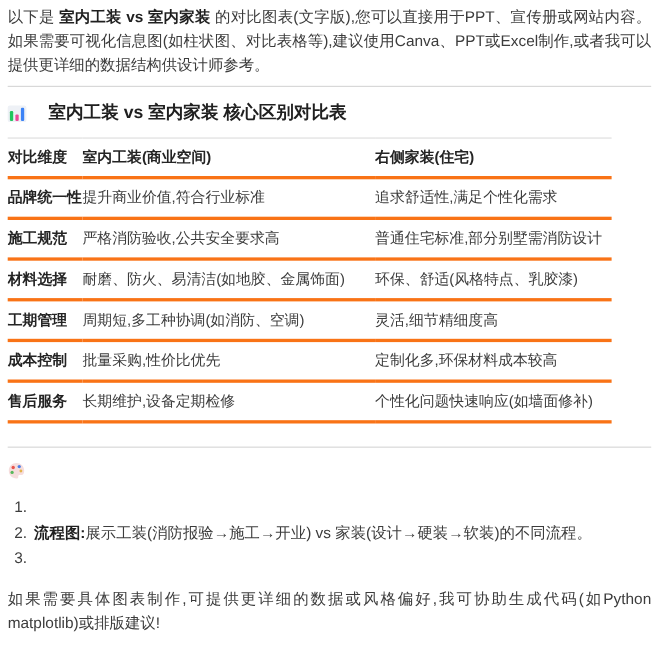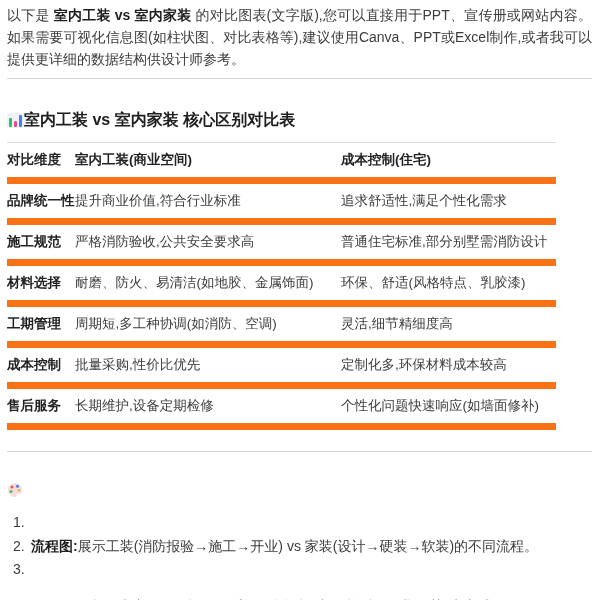--- a/index.html
+++ b/index.html
@@ -25,24 +25,24 @@
     border: none;
     border-top: 1px solid #d4d4d4;
     margin: 8px 0 0 0;
   }
 
   h2.sec-title {
     font-size: 16px;
     line-height: 22px;
     font-weight: bold;
     color: #202020;
-    margin: 30px 0 0 0;
+    margin: 13px 0 0 0;
     display: flex;
     align-items: center;
-    gap: 0;
+    gap: 20px;
   }
 
   
   .icon-chart {
     display: inline-flex;
     align-items: flex-end;
     gap: 2px;
     width: 17px;
     height: 15px;
     background: #eef1f6;
@@ -61,21 +61,21 @@
     margin-top: 11px;
     border-collapse: collapse;
     width: 549px;
     table-layout: fixed;
   }
   table.cmp th, table.cmp td {
     text-align: left;
     vertical-align: middle;
     font-size: 13.5px;
     padding: 8px 4px 8px 0;
-    border-bottom: 7px solid #f97316;
+    border-bottom: 3px solid #f97316;
     white-space: nowrap;
     overflow: hidden;
   }
   table.cmp thead th { border-top: 1px solid #dcdcdc; font-weight: bold; color: #242424; }
   table.cmp td.dim { font-weight: bold; color: #242424; }
   table.cmp .c1 { width: 68px; }
   table.cmp .c2 { width: 266px; }
   table.cmp .c3 { width: 215px; }
 
   hr.divider2 {
@@ -126,21 +126,21 @@
   <table class="cmp">
     <colgroup>
         <col class="c1">
         <col class="c2">
         <col class="c3">
       </colgroup>
     <thead>
       <tr>
         <th>对比维度</th>
         <th>室内工装(商业空间)</th>
-        <th>成本控制(住宅)</th>
+        <th>右侧家装(住宅)</th>
       </tr>
     </thead>
     <tbody>
       <tr>
         <td class="dim">品牌统一性</td>
         <td>提升商业价值,符合行业标准</td>
         <td>追求舒适性,满足个性化需求</td>
       </tr>
       <tr>
         <td class="dim">施工规范</td>

